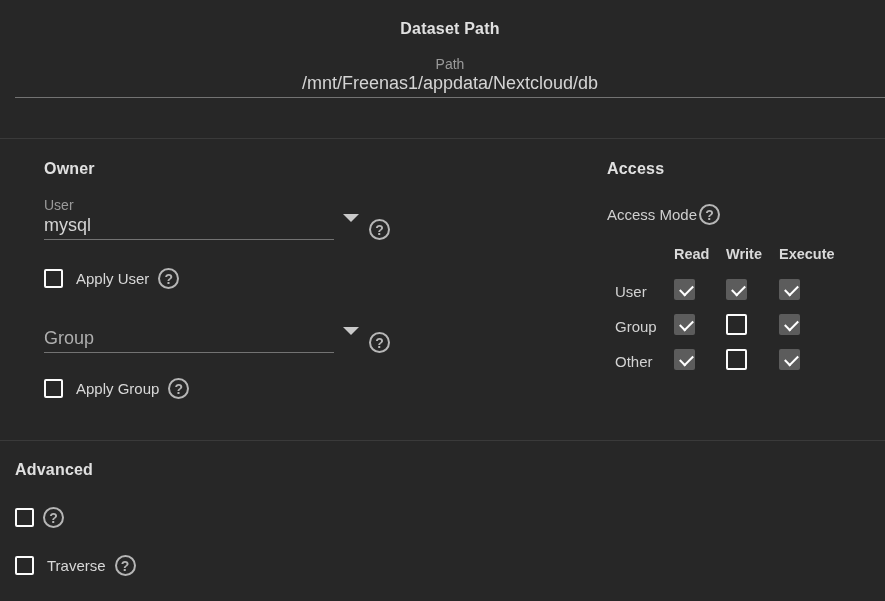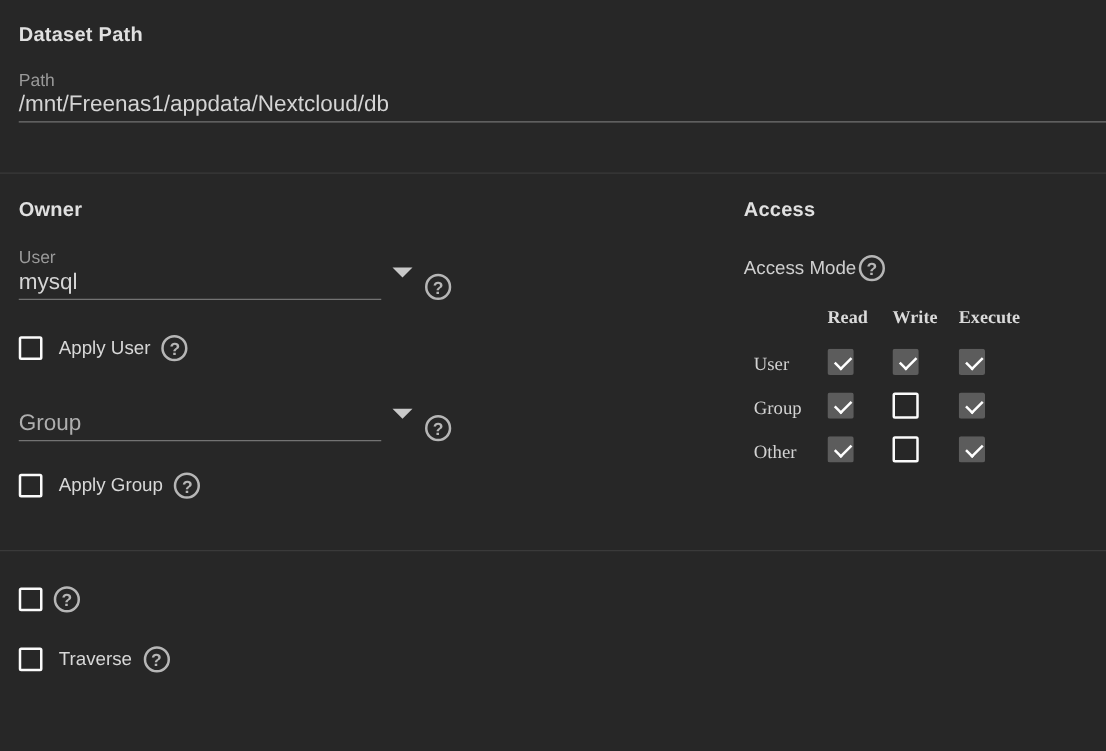--- a/index.html
+++ b/index.html
@@ -11,21 +11,21 @@
     overflow:hidden;
     -webkit-font-smoothing:antialiased;
   }
   h2 {
     font-size:16px;
     font-weight:bold;
     color:#e0e0e0;
     line-height:18px;
     letter-spacing:.2px;
   }
-  .section-path { padding:20px 0 0 15px; }
+  .section-path { padding:20px 0 0 15px;text-align:center; }
   .field-label {
     font-size:14px;
     line-height:13px;
     color:#9a9a9a;
     margin-top:20px;
   }
   .field-value {
     font-size:18px;
     line-height:17px;
     color:#d4d4d4;
@@ -33,21 +33,21 @@
     padding-bottom:5px;
     border-bottom:1px solid #737373;
   }
   .divider {
     border:none;
     border-top:1px solid #3a3a3a;
     height:0;
   }
   .divider.first { margin-top:40px; }
   .columns { display:flex; padding-bottom:41px; }
-  .col-owner { width:581px; padding-left:15px; }
+  .col-owner { width:581px; padding-left:32px;margin-left:12px; }
   .col-access { flex:1; padding-left:14px; }
   .col-owner h2, .col-access h2 { margin-top:21px; }
 
   .select-row { display:flex; align-items:flex-start; margin-top:21px; }
   .select-row.group { margin-top:23px; }
   .select-field { width:290px; cursor:pointer; }
   .select-field .field-label { margin-top:0; min-height:13px; }
   .select-field .field-value { margin-top:5px; min-height:17px; }
   .select-field .field-value.placeholder { color:#aeaeae; }
   .dropdown-arrow {
@@ -109,21 +109,20 @@
 
   .mode-row { display:flex; align-items:center; margin-top:26px;text-align:center; }
   .mode-label { font-size:15px; color:#cfcfcf; }
   .mode-row .help-icon { margin-left:2px; }
 
   .matrix { margin-top:22px; padding-left:8px; }
   .matrix-header, .matrix-row {
     display:grid;
     grid-template-columns:59px 52px 53px 70px;
     align-items:center;
-    font-family:Liberation Serif, serif;
   }
   .matrix-header > div {
     font-size:14.5px;
     font-weight:bold;
     color:#dadada;
     line-height:14px;
   }
   .matrix-row { margin-top:14px; height:21px; }
   .matrix-row.first { margin-top:18px; }
   .matrix-label { font-size:15px; color:#d2d2d2; }
@@ -213,20 +212,21 @@
             <div><span class="cb checked"></span></div>
           </div>
         </div>
     </div>
 
   </section>
 
   <hr class="divider">
 
   <section class="section-advanced">
+    <h2>Advanced</h2>
 
     <div class="check-row">
       <span class="cb"></span>
       <span class="help-icon">?</span>
     </div>
 
     <div class="check-row traverse">
       <span class="cb"></span>
       <span class="cb-label">Traverse</span>
       <span class="help-icon">?</span>

